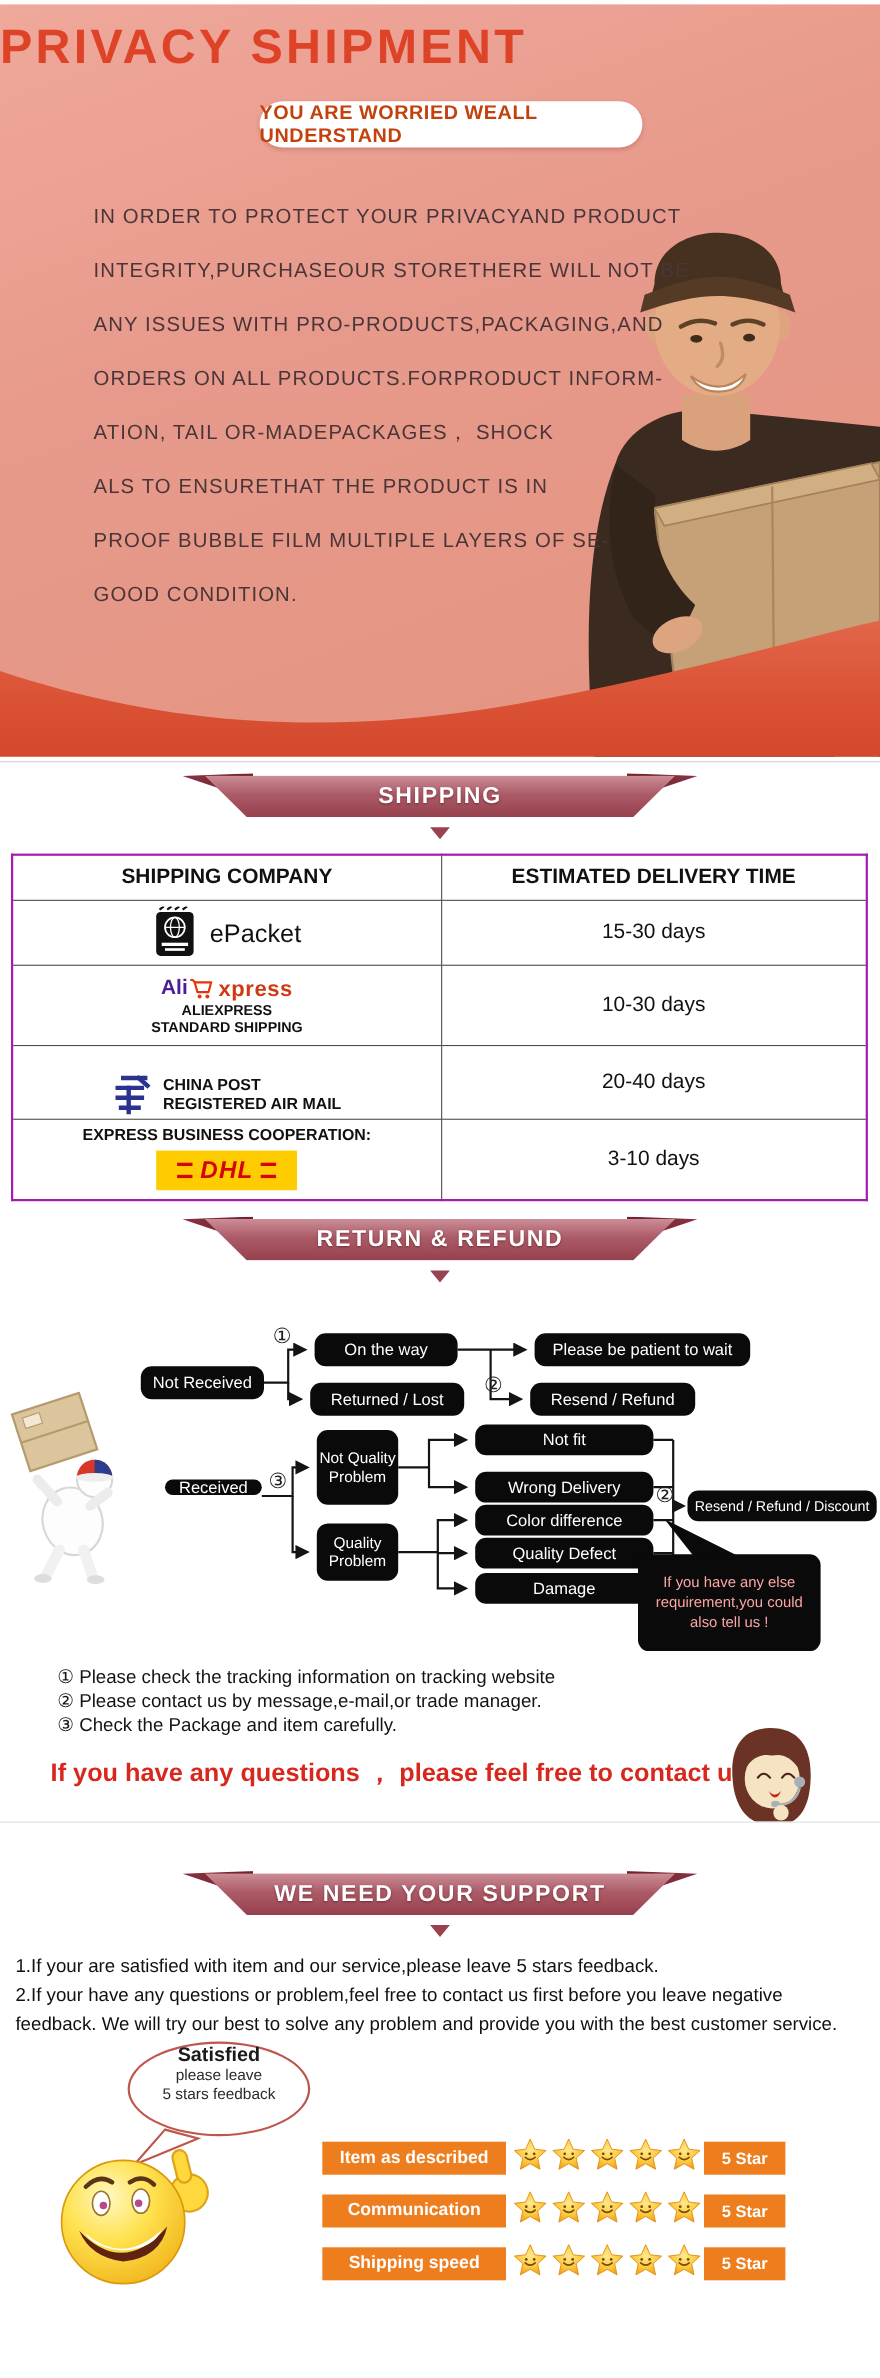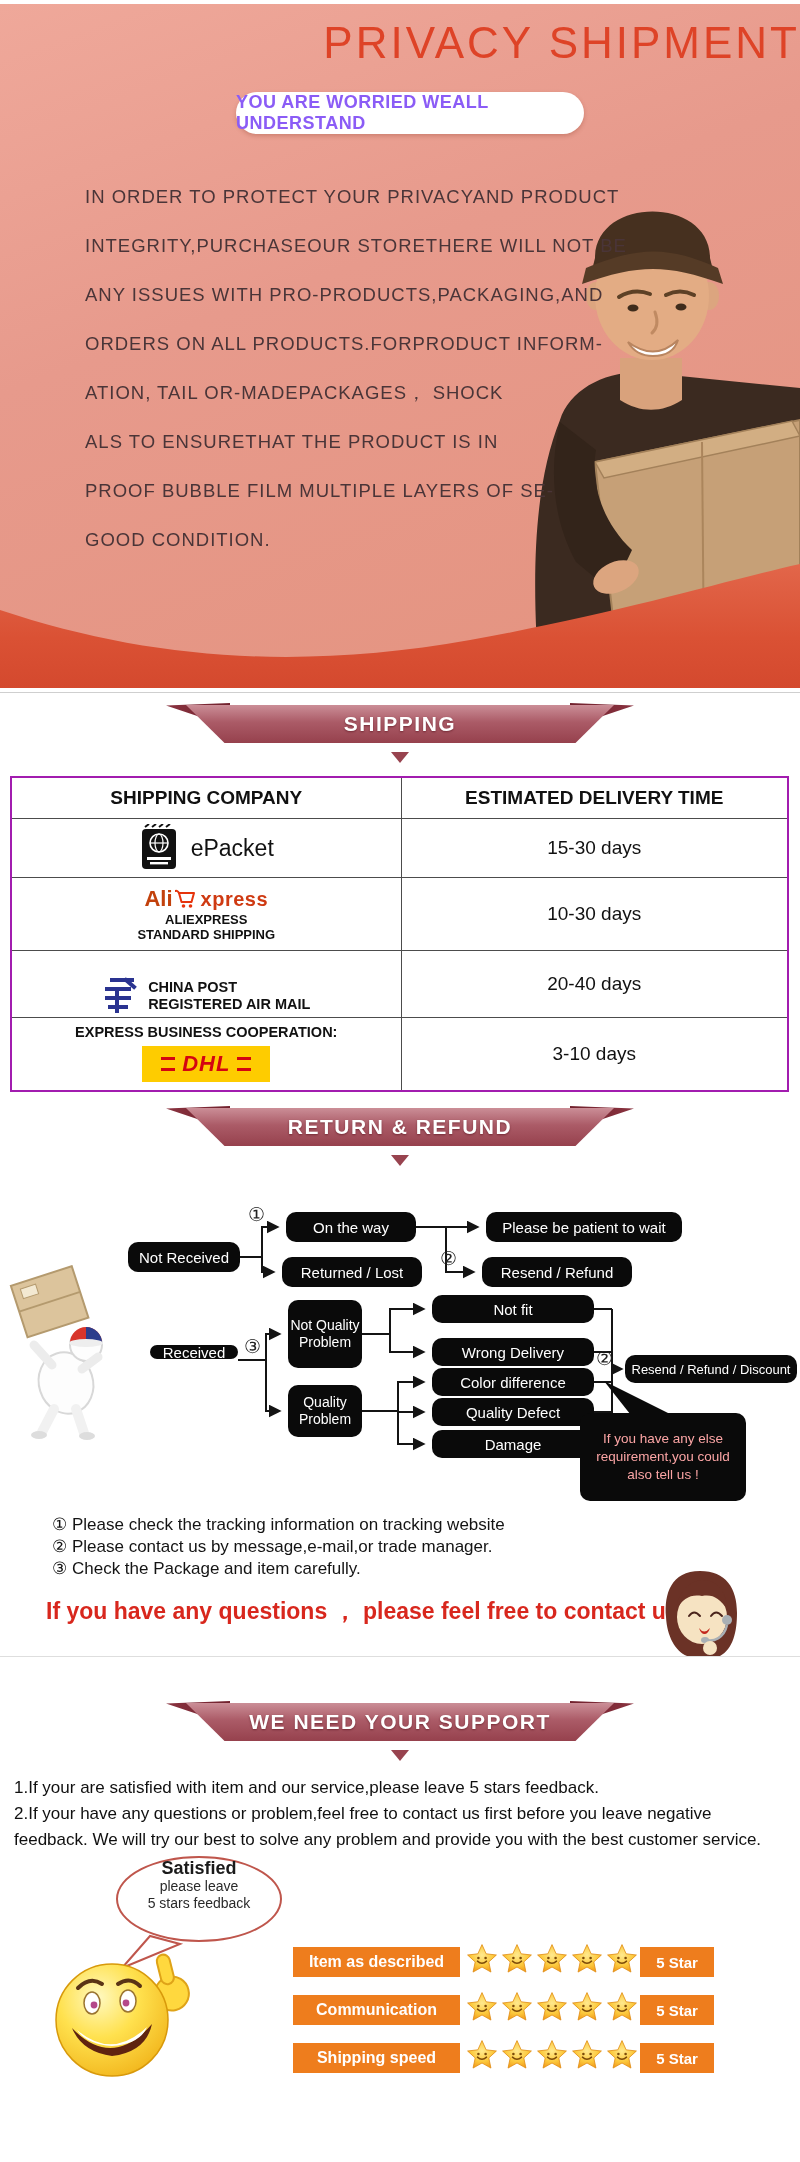--- a/index.html
+++ b/index.html
@@ -1,26 +1,26 @@
 <!DOCTYPE html>
 <html><head>
 <meta charset="utf-8">
 <style>
   html,body{margin:0;padding:0;background:#fff;}
   #page{position:relative;width:800px;height:2162px;background:#ffffff;overflow:hidden;
         font-family:"Liberation Sans",sans-serif;}
   
   .privacy{position:absolute;left:0;top:4px;width:800px;height:684px;
            background:linear-gradient(160deg,#efa89a 0%,#e79a8c 40%,#e4937f 100%);}
-  .p-title{position:absolute;left:0;top:14px;width:800px;text-align:right;
-           font-size:44px;font-weight:normal;letter-spacing:3px;color:#de4327;}
+  .p-title{position:absolute;left:0;top:14px;width:800px;text-align:left;
+           font-size:44px;font-weight:bold;letter-spacing:3px;color:#de4327;}
   .p-badge{position:absolute;left:236px;top:88px;width:348px;height:42px;border-radius:24px;
            background:#fff;box-shadow:0 2px 4px rgba(120,40,20,.25);
            display:flex;align-items:center;justify-content:center;
-           font-size:18px;font-weight:600;letter-spacing:.5px;color:#8b5cf6;}
+           font-size:18px;font-weight:600;letter-spacing:.5px;color:#c2410c;}
   .p-text{position:absolute;left:85px;top:168px;width:480px;}
   .pline{height:49px;line-height:49px;font-size:18.5px;letter-spacing:1px;
          color:#4a3538;white-space:nowrap;}
   .p-man{position:absolute;right:0;top:86px;}
   .p-wave{position:absolute;left:0;bottom:0;}
   .sect-line{position:absolute;left:0;width:800px;height:0;border-top:1px solid #cfcfcf;}
   
   .ribbon{position:absolute;left:160px;width:480px;height:46px;}
   .rwing{position:absolute;top:3px;width:64px;height:24px;}
   .rwing.wl{left:6px;background:linear-gradient(110deg,#8a3340,#6e1f2b);
@@ -38,21 +38,21 @@
   
   .ship-table{position:absolute;left:10px;top:776px;width:779px;border-collapse:collapse;
               table-layout:fixed;}
   .ship-table td,.ship-table th{border:1px solid #4c4c4c;text-align:center;vertical-align:middle;
               padding:0;color:#111;}
   .ship-table{border:2px solid #a21caf;}
   .th-cell{font-size:19px;font-weight:bold;height:40px;letter-spacing:0px;}
   .time-cell{font-size:19px;}
   .co-epacket{display:flex;align-items:center;justify-content:center;gap:12px;font-size:23px;}
   .ali-line{display:flex;align-items:center;justify-content:center;gap:2px;}
-  .ali-a{color:#c2410c;font-weight:bold;font-size:22px;}
+  .ali-a{color:#4c1d95;font-weight:bold;font-size:19px;}
   .ali-x{color:#cf3a12;font-weight:bold;font-size:20px;letter-spacing:.5px;}
   .co-sub{font-size:13px;font-weight:bold;line-height:15px;}
   .cp-wrap{display:flex;align-items:center;justify-content:center;gap:8px;margin-top:24px;}
   .cp-text{font-size:14.5px;font-weight:bold;text-align:left;line-height:17px;}
   .dhl-label{font-size:14.5px;font-weight:bold;margin-top:6px;}
   .dhl-logo{margin:6px auto 8px auto;width:128px;height:36px;background:#fecc00;
             display:flex;align-items:center;justify-content:center;gap:7px;}
   .dhl-txt{color:#d40511;font-weight:900;font-style:italic;font-size:22px;letter-spacing:1px;
            font-family:"Liberation Sans",sans-serif;}
   .dhl-dash{display:inline-block;width:14px;height:8px;

